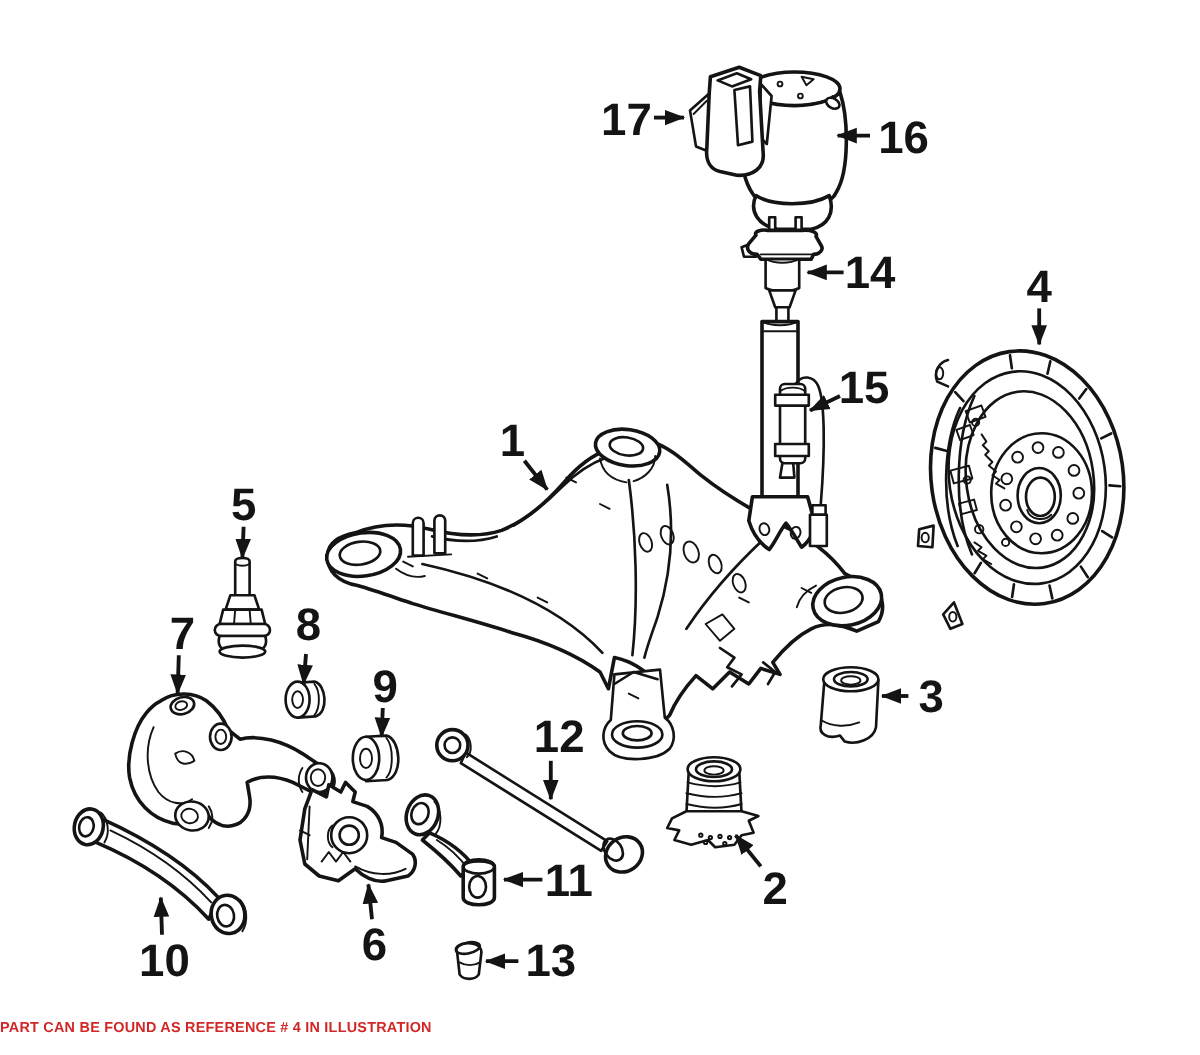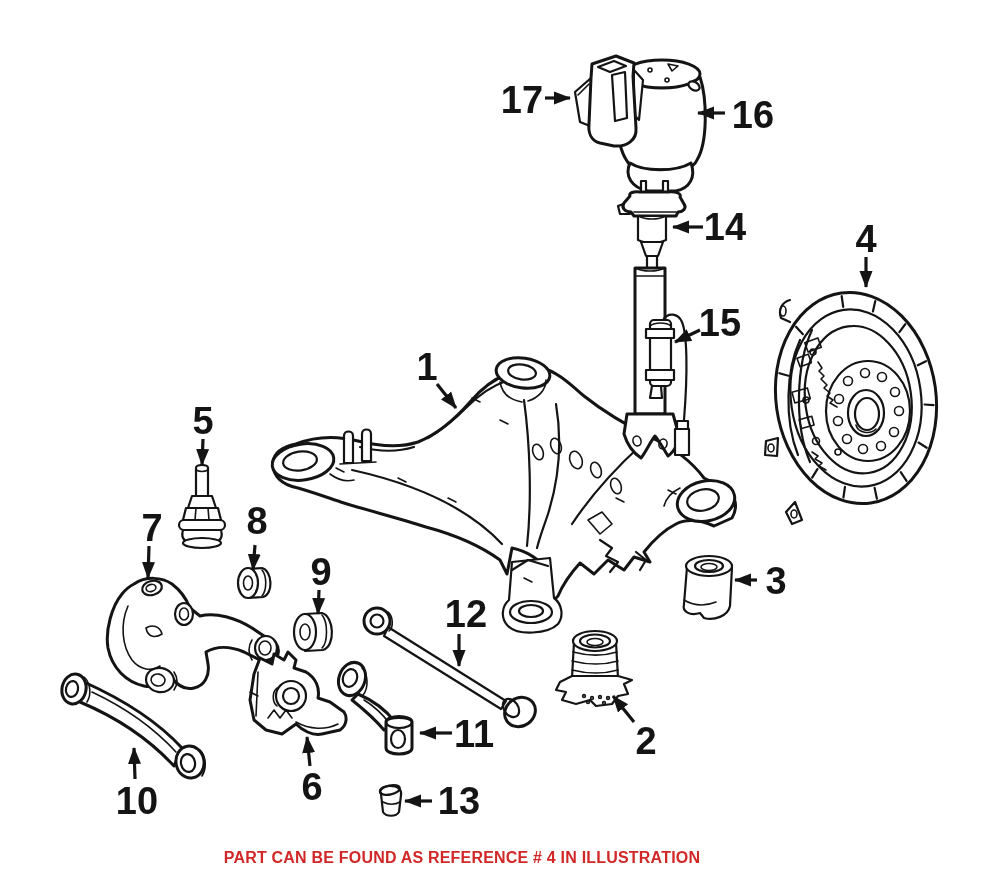--- a/index.html
+++ b/index.html
@@ -1,20 +1,20 @@
 <!DOCTYPE html>
 <html><head>
 <meta charset="utf-8">
 <style>
   html,body{margin:0;padding:0;background:#ffffff;}
   .stage{position:relative;width:1000px;height:879px;background:#ffffff;overflow:hidden;
          font-family:"Liberation Sans",sans-serif;}
   #diagram-svg{position:absolute;left:0;top:0;}
-  .caption{position:absolute;top:849px;left:0;width:924px;text-align:center;
-           font-size:16px;font-weight:bold;letter-spacing:.2px;
+  .caption{position:absolute;top:849px;left:0;width:924px;
+           font-size:12px;font-weight:bold;letter-spacing:.2px;
            font-family:"Liberation Sans",sans-serif;}
   .callout-number{font-family:"Liberation Sans",sans-serif;font-size:38px;font-weight:bold;
                   fill:#141414;text-anchor:middle;}
   .callout-arrow{stroke:#141414;stroke-width:3.2;fill:none;}
   .s3{fill:#fff;stroke:#141414;stroke-width:3;stroke-linejoin:round;}
   .s2{fill:#fff;stroke:#141414;stroke-width:2.2;stroke-linejoin:round;}
   .l2{fill:none;stroke:#141414;stroke-width:2.2;stroke-linecap:round;stroke-linejoin:round;}
   .l1{fill:none;stroke:#141414;stroke-width:1.6;stroke-linecap:round;stroke-linejoin:round;}
 </style>
 </head>

